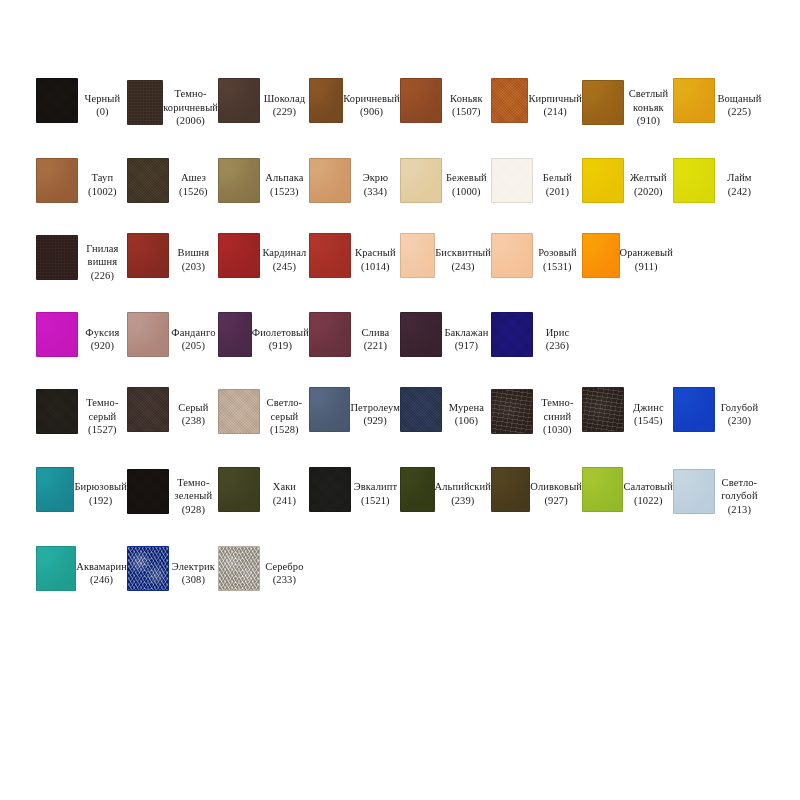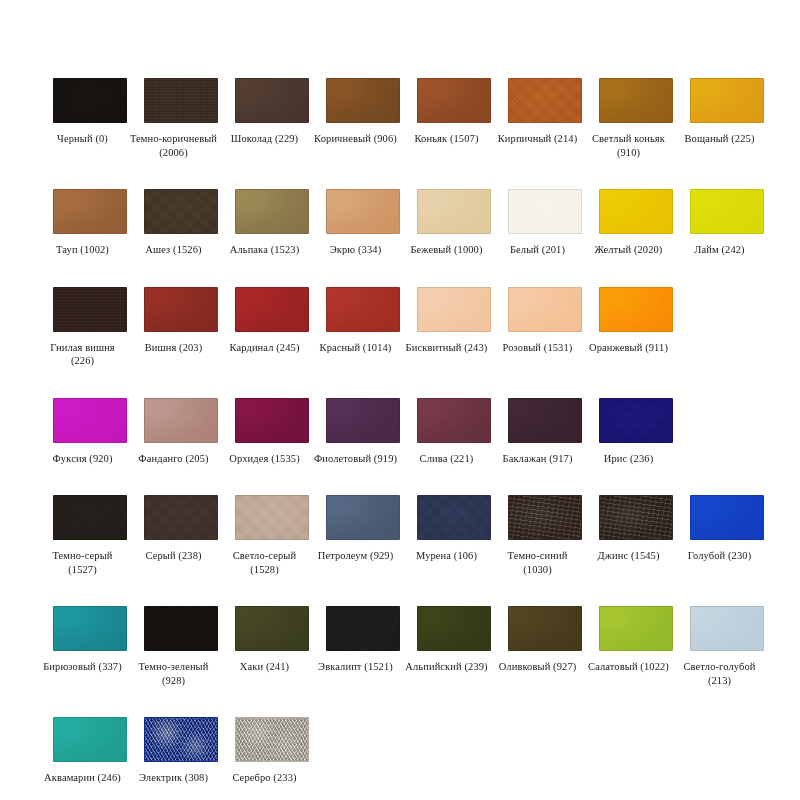--- a/index.html
+++ b/index.html
@@ -24,22 +24,22 @@
   .swatch-row {
     display: flex;
     flex-direction: row;
     align-items: flex-start;
     justify-content: flex-start;
   }
   .swatch-cell {
     width: 91px;
     margin-right: 0px;
     display: flex;
-    flex-direction: column;
-    align-items: flex-end;
+    flex-direction: row;
+    align-items: center;
     flex: 0 0 91px;
   }
   .swatch-chip {
     width: 74px;
     height: 45px;
     border: 1px solid rgba(0,0,0,0.10);
     box-sizing: border-box;
     position: relative;
     overflow: hidden;
     border-radius: 1px;
@@ -210,24 +210,20 @@
     <div class="swatch-row">
       <div class="swatch-cell">
         <div class="swatch-chip tex-smooth" style="background-color: rgb(199, 23, 189);"></div>
         <div class="swatch-label">Фуксия (920)</div>
       </div>
       <div class="swatch-cell">
         <div class="swatch-chip tex-smooth" style="background-color: rgb(178, 137, 127);"></div>
         <div class="swatch-label">Фанданго (205)</div>
       </div>
       <div class="swatch-cell">
-        <div class="swatch-chip tex-smooth" style="background-color: rgb(120, 19, 62);"></div>
-        <div class="swatch-label">Орхидея (1535)</div>
-      </div>
-      <div class="swatch-cell">
         <div class="swatch-chip tex-smooth" style="background-color: rgb(77, 42, 76);"></div>
         <div class="swatch-label">Фиолетовый (919)</div>
       </div>
       <div class="swatch-cell">
         <div class="swatch-chip tex-smooth" style="background-color: rgb(107, 51, 64);"></div>
         <div class="swatch-label">Слива (221)</div>
       </div>
       <div class="swatch-cell">
         <div class="swatch-chip tex-smooth" style="background-color: rgb(59, 35, 48);"></div>
         <div class="swatch-label">Баклажан (917)</div>
@@ -269,21 +265,21 @@
       </div>
       <div class="swatch-cell">
         <div class="swatch-chip tex-smooth" style="background-color: rgb(19, 64, 196);"></div>
         <div class="swatch-label">Голубой (230)</div>
       </div>
     </div>
     <div class="row-spacer-1"></div>
     <div class="swatch-row">
       <div class="swatch-cell">
         <div class="swatch-chip tex-smooth" style="background-color: rgb(26, 138, 148);"></div>
-        <div class="swatch-label">Бирюзовый (337)</div>
+        <div class="swatch-label">Бирюзовый (192)</div>
       </div>
       <div class="swatch-cell">
         <div class="swatch-chip tex-grain" style="background-color: rgb(22, 17, 15);"></div>
         <div class="swatch-label">Темно-зеленый (928)</div>
       </div>
       <div class="swatch-cell">
         <div class="swatch-chip tex-smooth" style="background-color: rgb(62, 64, 33);"></div>
         <div class="swatch-label">Хаки (241)</div>
       </div>
       <div class="swatch-cell">

